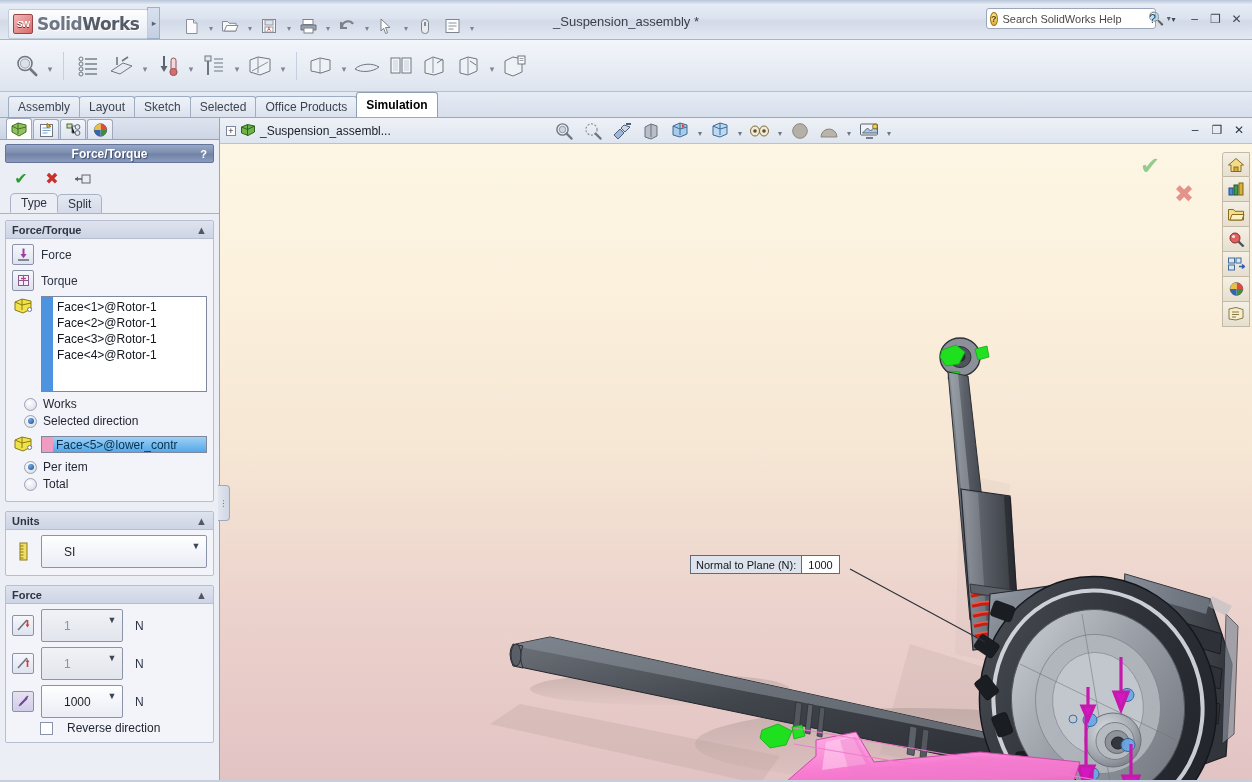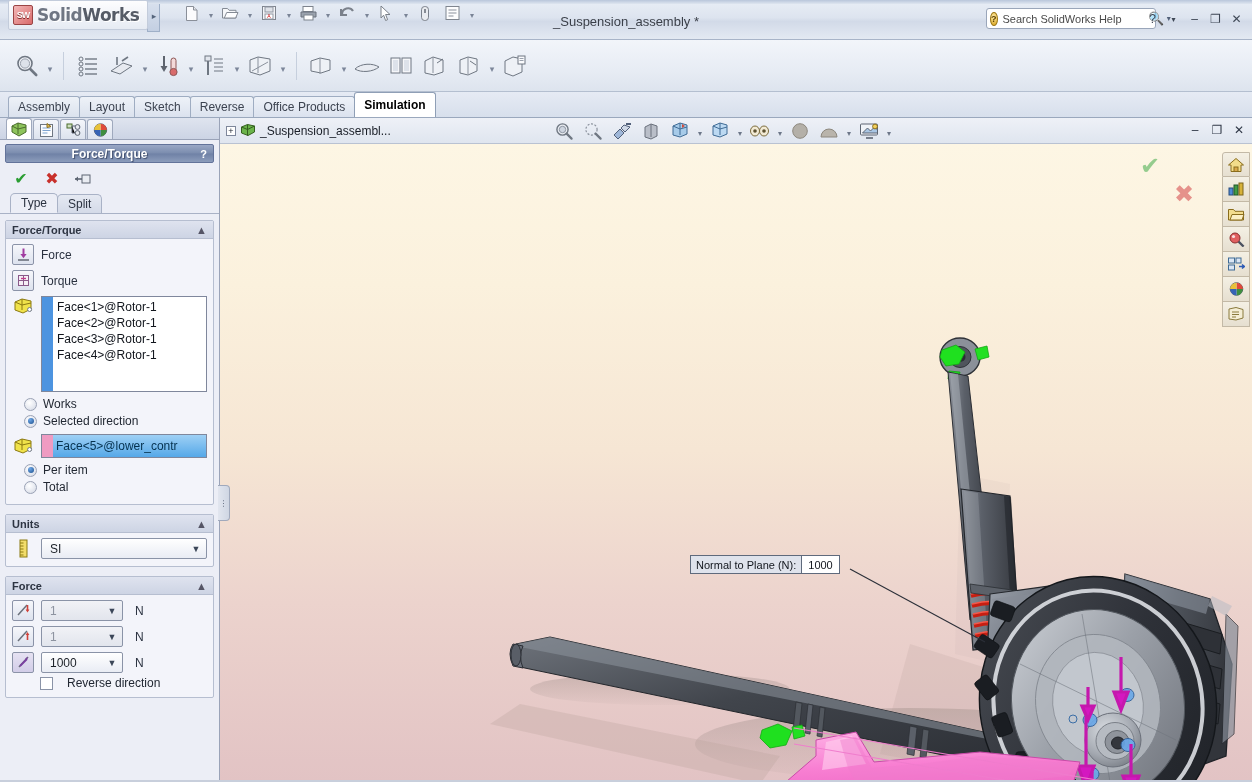--- a/index.html
+++ b/index.html
@@ -11,21 +11,21 @@
     font-size: 11px;
     background: #d8e0ec;
   }
   #app { position: relative; width: 1252px; height: 782px; }
 
   
   .titlebar {
     position: absolute; left: 0; top: 0; width: 1252px; height: 40px;
     background: linear-gradient(to bottom, #e9eef6 0%, #dde4ef 45%, #d2dae8 55%, #e3e9f2 100%);
     border-bottom: 1px solid #a8b4c8;
-    display: flex; align-items: flex-start;
+    display: flex; align-items: flex-end;
   }
   .tb-top-edge {
     position:absolute; left:0; top:0; width:1252px; height:4px;
     background: linear-gradient(to bottom,#b9c6db,#dfe6f0);
   }
   .sw-logo {
     margin-left: 8px; height: 30px; display: flex; align-items: center;
     padding: 0 8px 0 4px;
     background: linear-gradient(to bottom,#fdfdfe,#e6ebf3);
     border: 1px solid #c3ccdb; border-radius: 2px;
@@ -207,34 +207,34 @@
     border: 1px solid #9aa2b5; flex-shrink: 0;
     display:flex; align-items:center; justify-content:center;
   }
   .radio.on::after {
     content:''; width: 6px; height: 6px; border-radius:50%;
     background: radial-gradient(circle at 35% 30%, #6fa8e8, #1b4f8c);
   }
   .radio-label { font-size: 12px; color:#222833; }
 
   .selbox {
-    flex: 1; height: 24px; border: 1px solid #7f879c; background:#fff;
+    flex: 1; height: 17px; border: 1px solid #7f879c; background:#fff;
     display:flex; align-items:center; overflow:hidden;
   }
   .selbox-strip { width: 11px; height: 100%; background:#ef9bc2; flex-shrink:0; }
   .selbox-val {
     flex:1; height: 100%; display:flex; align-items:center; padding-left: 3px;
     background: linear-gradient(to bottom,#9ed0f5,#55a8e8);
     color:#06324f; font-size: 12px; white-space: nowrap; overflow: hidden;
   }
 
   .combo {
-    flex: 1; height: 21px; border: 1px solid #8a93a7; border-radius: 2px;
+    flex: 1; height: 33px; border: 1px solid #8a93a7; border-radius: 2px;
     background: linear-gradient(to bottom,#ffffff,#e9ecf4);
-    display:flex; align-items:center; padding-left: 8px;
+    display:flex; align-items:center; padding-left: 22px;
     font-size: 12px; color:#1b2027; position: relative;
   }
   .combo.disabled { background: linear-gradient(to bottom,#f1f2f6,#e2e5ed); color:#8d93a0; }
   .combo-arrow {
     position:absolute; right: 2px; top: 1px; width: 16px; height: 17px;
     display:flex; align-items:center; justify-content:center;
     color:#3b4658; font-size: 9px;
   }
   .combo-sm { width: 82px; flex: none; }
   .unit-lbl { font-size: 12px; color:#2b3240; margin-left: 5px; }
@@ -518,21 +518,21 @@
           <rect x="17" y="3" width="7" height="8" fill="#fafbfd" stroke="#6f7782"></rect>
           <path d="M18.5 5.5h4M18.5 7.5h4" stroke="#9aa1ad"></path>
         </svg>
     </div>
   </div>
 
   <div class="tabrow">
     <div class="rtab">Assembly</div>
     <div class="rtab">Layout</div>
     <div class="rtab">Sketch</div>
-    <div class="rtab">Reverse</div>
+    <div class="rtab">Selected</div>
     <div class="rtab">Office Products</div>
     <div class="rtab active">Simulation</div>
   </div>
 
   <div class="leftpane">
 
     <div class="lp-tabs">
       <div class="lp-tab active">
         <svg width="18" height="16" viewBox="0 0 18 16">
             <path d="M2 11V5l6-3 8 2v7l-7 4z" fill="#8ec45c" stroke="#4b6d2c"></path>

